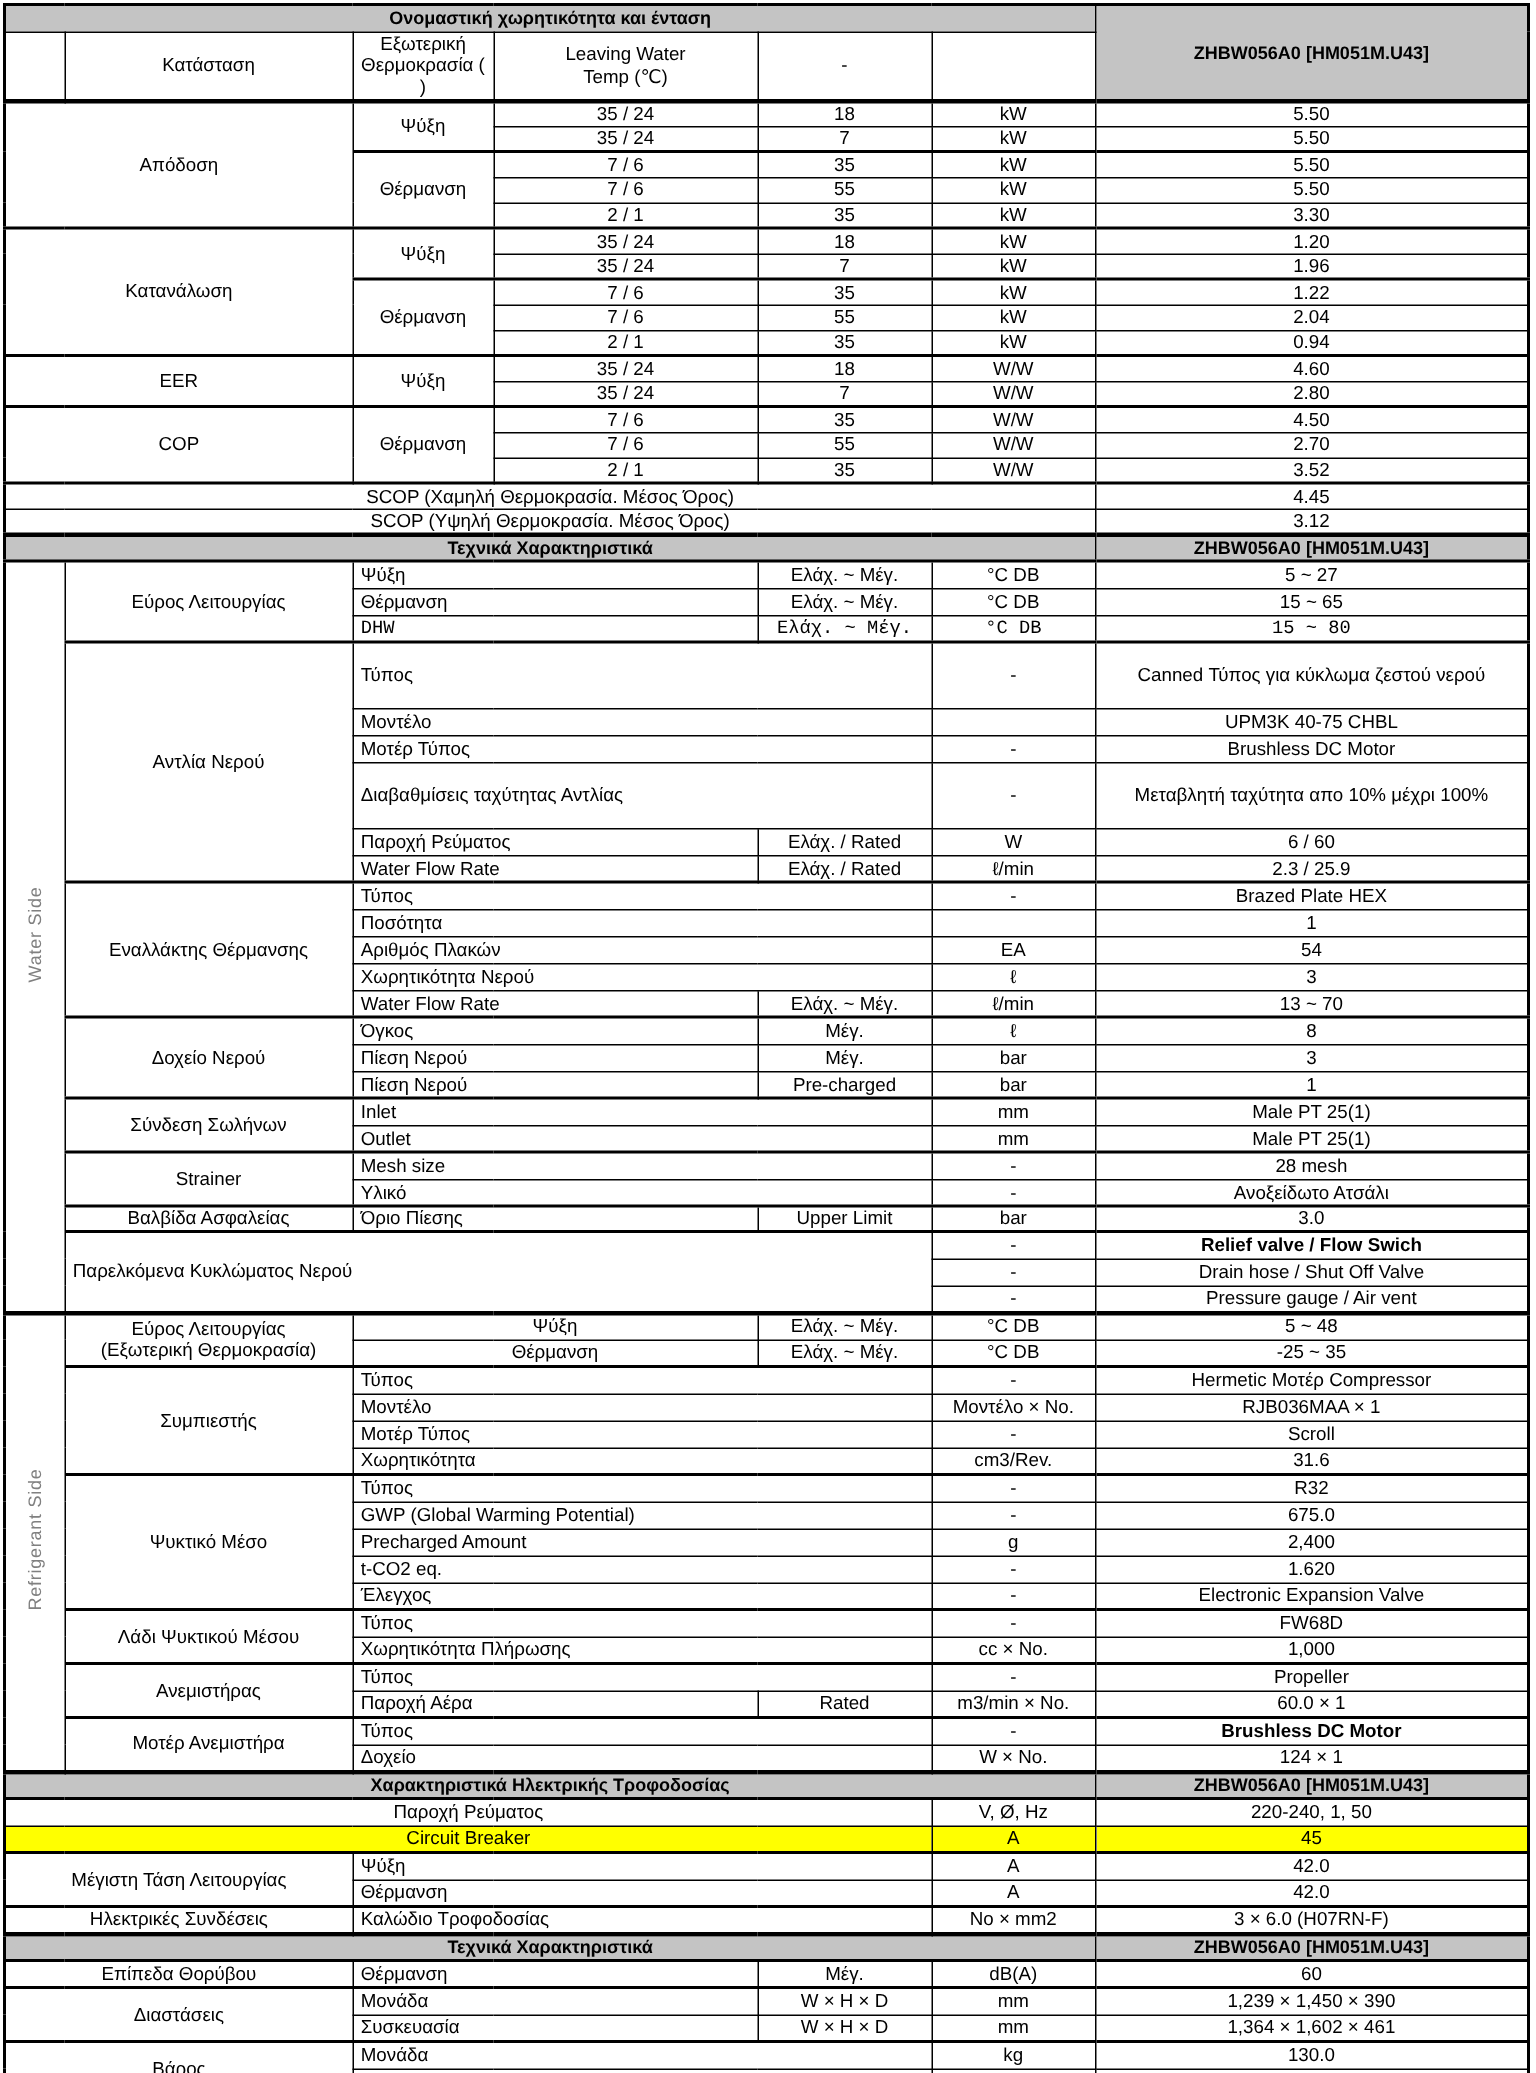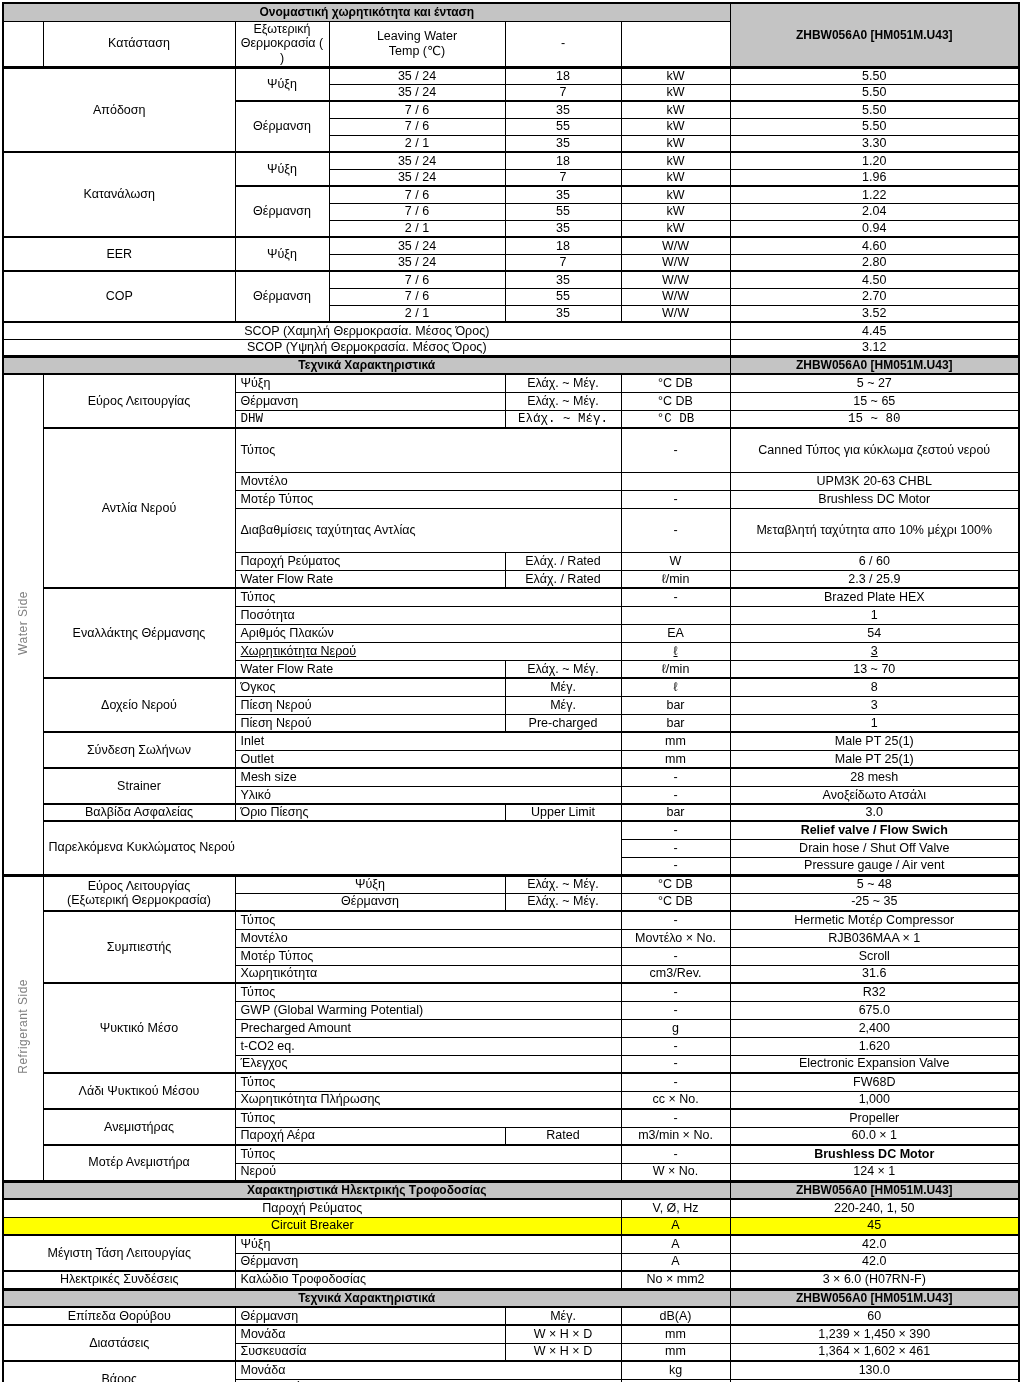--- a/index.html
+++ b/index.html
@@ -182,21 +182,21 @@
         </tr>
         <tr class="thick" style="height: 44px;">
           <td rowspan="6">Αντλία Νερού</td>
           <td colspan="3" class="l">Τύπος</td>
           <td>-</td>
           <td>Canned Τύπος για κύκλωμα ζεστού νερού</td>
         </tr>
         <tr style="height: 18px;">
           <td colspan="3" class="l">Μοντέλο</td>
           <td></td>
-          <td>UPM3K 20-63 CHBL</td>
+          <td>UPM3K 40-75 CHBL</td>
         </tr>
         <tr style="height: 18px;">
           <td colspan="3" class="l">Μοτέρ Τύπος</td>
           <td>-</td>
           <td>Brushless DC Motor</td>
         </tr>
         <tr style="height: 44px;">
           <td colspan="3" class="l">Διαβαθμίσεις ταχύτητας Αντλίας</td>
           <td>-</td>
           <td>Μεταβλητή ταχύτητα απο 10% μέχρι 100%</td>
@@ -222,21 +222,21 @@
         <tr style="height: 18px;">
           <td colspan="3" class="l">Ποσότητα</td>
           <td></td>
           <td>1</td>
         </tr>
         <tr style="height: 18px;">
           <td colspan="3" class="l">Αριθμός Πλακών</td>
           <td>EA</td>
           <td>54</td>
         </tr>
-        <tr style="height: 18px; text-decoration: underline;">
+        <tr style="height: 18px;">
           <td colspan="3" class="l">Χωρητικότητα Νερού</td>
           <td>ℓ</td>
           <td>3</td>
         </tr>
         <tr style="height: 18px;">
           <td colspan="2" class="l">Water Flow Rate</td>
           <td>Ελάχ. ~ Μέγ.</td>
           <td>ℓ/min</td>
           <td>13 ~ 70</td>
         </tr>
@@ -386,21 +386,21 @@
           <td>m3/min × No.</td>
           <td>60.0 × 1</td>
         </tr>
         <tr class="thick" style="height: 18px;">
           <td rowspan="2">Μοτέρ Ανεμιστήρα</td>
           <td colspan="3" class="l">Τύπος</td>
           <td>-</td>
           <td class="b">Brushless DC Motor</td>
         </tr>
         <tr style="height: 18px;">
-          <td colspan="3" class="l">Νερού</td>
+          <td colspan="3" class="l">Δοχείο</td>
           <td>W × No.</td>
           <td>124 × 1</td>
         </tr>
         <tr class="thick3" style="height: 18px;">
           <td colspan="6" class="g">Χαρακτηριστικά Ηλεκτρικής Τροφοδοσίας</td>
           <td class="g">ZHBW056A0 [HM051M.U43]</td>
         </tr>
         <tr class="thick" style="height: 18px;">
           <td colspan="5">Παροχή Ρεύματος</td>
           <td>V, Ø, Hz</td>

